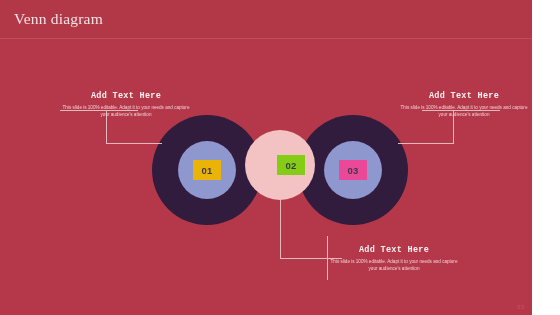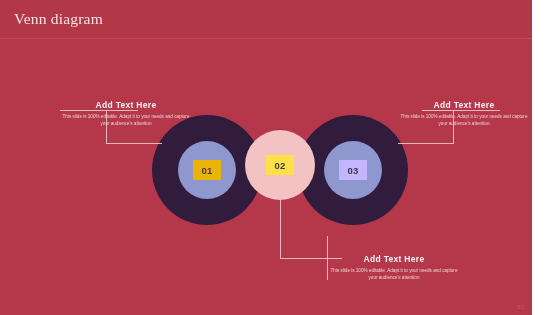--- a/index.html
+++ b/index.html
@@ -68,22 +68,22 @@
     display: flex;
     align-items: center;
     justify-content: center;
     font-size: 9.5px;
     font-weight: bold;
     color: #3a3a46;
     z-index: 5;
     letter-spacing: 0.3px;
   }
   #num-01 { left: 193px; top: 160px; background: #eab308; }
-  #num-02 { left: 266px; top: 155px; background: #fde047; }
-  #num-03 { left: 339px; top: 160px; background: #c4b5fd; }
+  #num-02 { left: 277px; top: 155px; background: #84cc16; }
+  #num-03 { left: 339px; top: 160px; background: #ec4899; }
 
   
   .line-h, .line-v {
     position: absolute;
     background: #e3b9bd;
     z-index: 2;
   }
   .line-h { height: 1px; }
   .line-v { width: 1px; }
 
@@ -102,26 +102,26 @@
   #line-bottom-horiz  { left: 280px; top: 258px; width: 62px; }
   #line-bottom-vert-b { left: 327px; top: 236px; height: 44px; }
 
   
   .text-block {
     position: absolute;
     width: 128px;
     z-index: 4;
   }
   .tb-heading {
-    font-family: Liberation Sans, sans-serif;
+    font-family: Liberation Mono, monospace;
     font-size: 8.5px;
     font-weight: bold;
     color: #fbeff0;
     letter-spacing: 0.3px;
-    margin: 16px 0 3px 0;
+    margin: 7px 0 3px 0;
   }
   .tb-body {
     font-size: 4.6px;
     line-height: 1.55;
     color: #f0cfd2;
     margin: 0;
   }
   #text-left   { left: 62px;  top: 84px; text-align: center; }
   #text-right  { left: 400px; top: 84px; text-align: center; }
   #text-bottom { left: 330px; top: 238px; text-align: center; }

